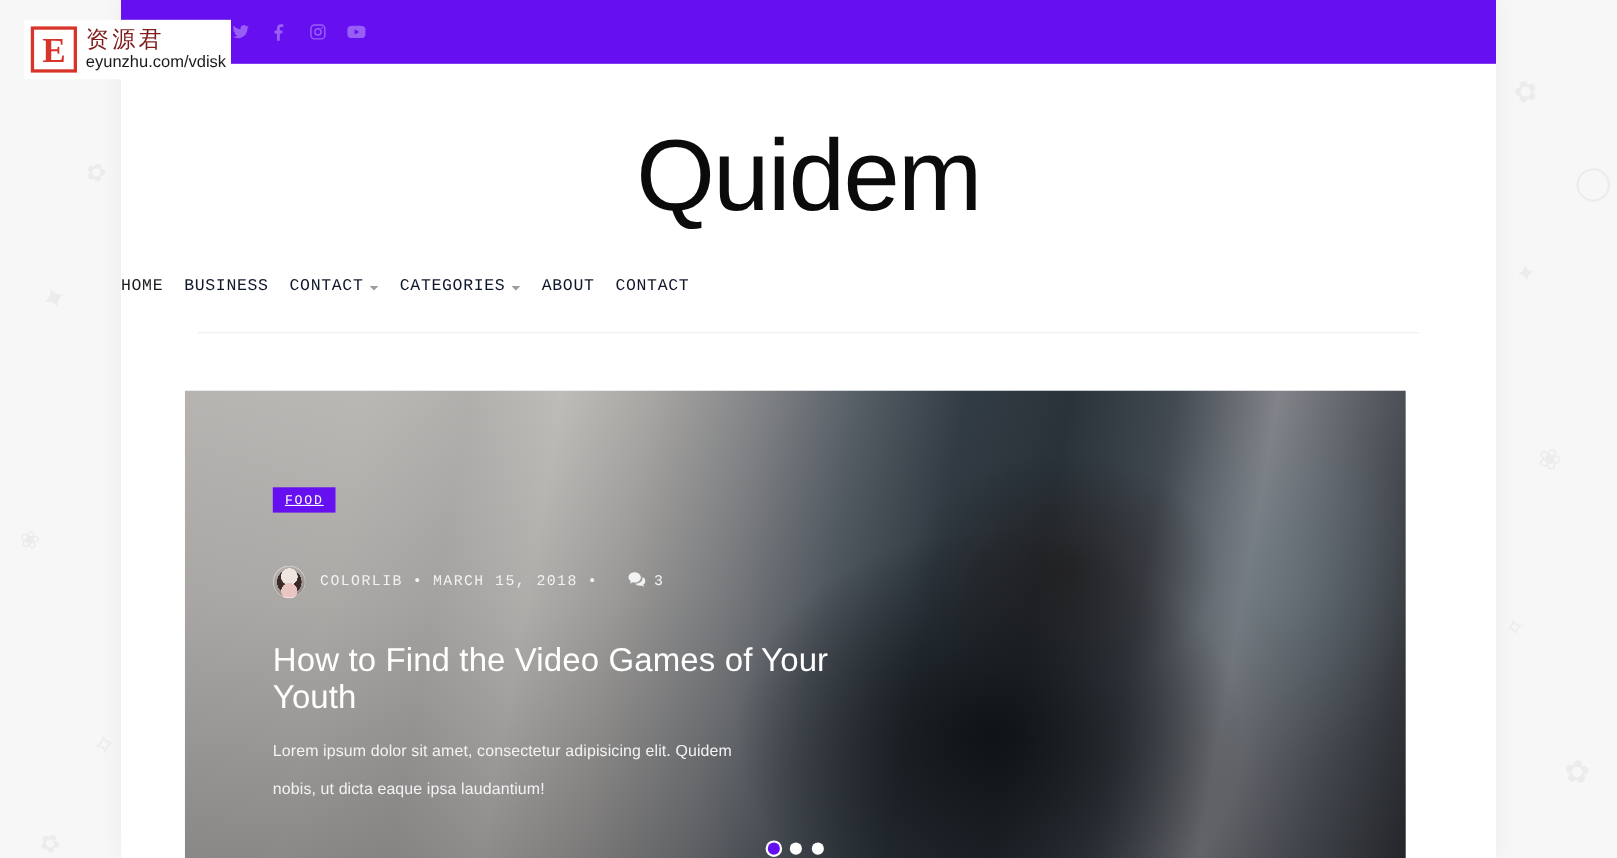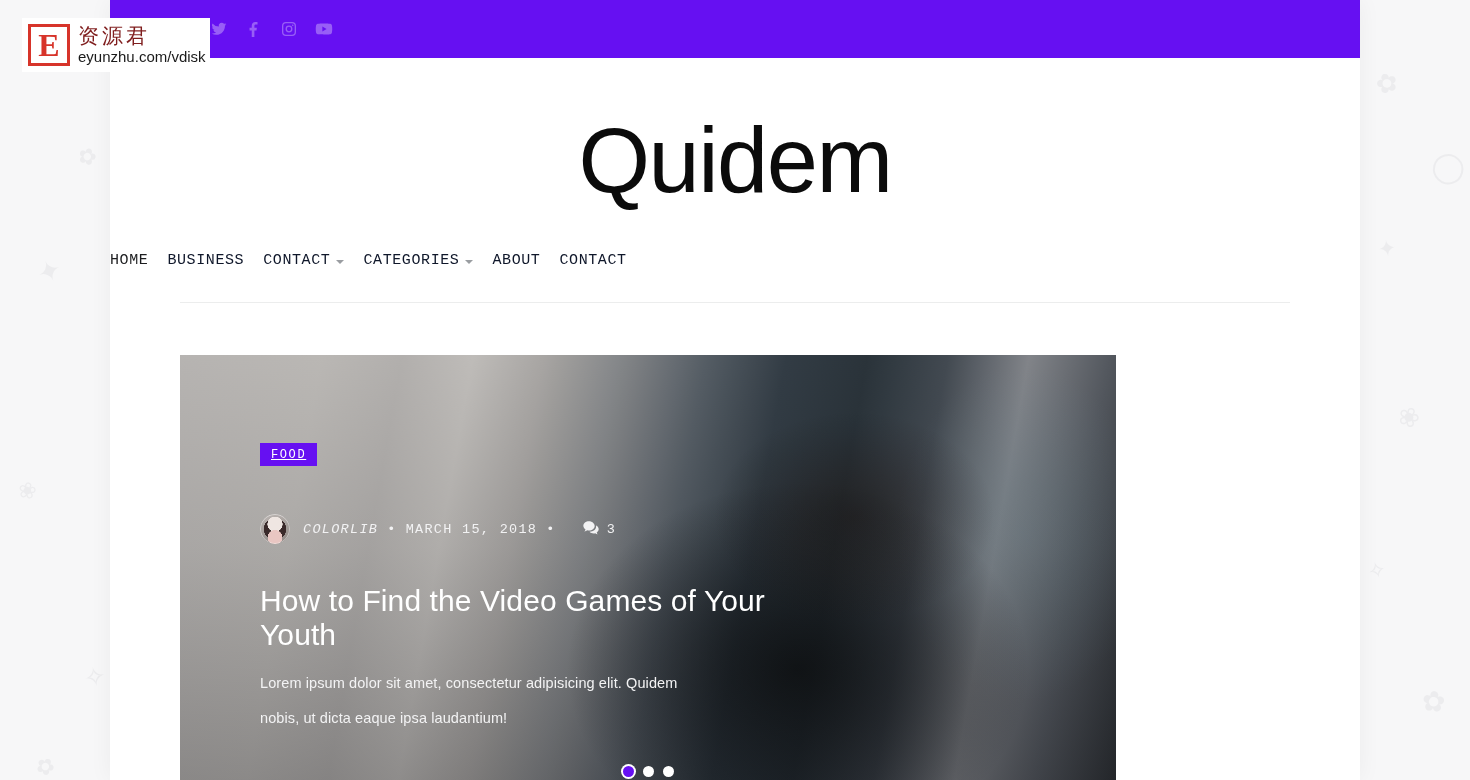--- a/index.html
+++ b/index.html
@@ -127,22 +127,22 @@
   }
   .nav-divider {
     position: absolute;
     left: 180px; top: 302px;
     width: 1110px; height: 1px;
     background: #eceded;
   }
   
   .hero {
     position: absolute;
-    left: 180px; top: 355px;
-    width: 936px; height: 425px;
+    left: 168px; top: 355px;
+    width: 1110px; height: 425px;
     overflow: hidden;
   }
   .hero-photo {
     position: absolute; inset: 0;
     background:
       radial-gradient(ellipse 200px 150px at 72% 38%, rgba(30,22,18,.55), rgba(30,22,18,0) 70%),
       radial-gradient(ellipse 320px 260px at 66% 74%, rgba(12,16,18,.88), rgba(12,16,18,0) 72%),
       radial-gradient(ellipse 180px 240px at 90% 42%, rgba(120,150,165,.35), rgba(0,0,0,0) 70%),
       linear-gradient(100deg,
         #c9c6c2 0%, #cdcac5 14%, #c4c1bd 22%, #d2cfca 29%,
@@ -337,21 +337,21 @@
 
   <section class="hero">
     <div class="hero-photo"></div>
     <div class="hero-shade"></div>
 
     <div class="hero-body">
       <a class="badge" href="#">FOOD</a>
 
       <div class="meta">
         <span class="avatar"></span>
-        <a href="#" style="color:inherit;text-decoration:none;font-style:italic;">COLORLIB</a>
+        <a href="#" style="color:inherit;text-decoration:none;">COLORLIB</a>
         <span class="dot">•</span>
         <span>MARCH 15, 2018</span>
         <span class="dot">•</span>
         <span class="comments">
           <span>
             <svg width="16" height="15" viewBox="0 0 24 22" fill="currentColor" aria-hidden="true">
               <path d="M9 1.5C4.3 1.5.5 4.6.5 8.4c0 2.2 1.3 4.2 3.3 5.5-.2 1-.8 2.2-1.8 3.2 1.7-.2 3.3-.9 4.4-1.8.8.2 1.7.3 2.6.3 4.7 0 8.5-3.1 8.5-6.9S13.7 1.5 9 1.5z"></path>
               <path d="M23.5 13.2c0-2.3-1.6-4.3-4-5.3.1.5.2 1 .2 1.6 0 4.3-4.3 7.8-9.6 7.8h-.4c1.4 1.6 3.8 2.6 6.5 2.6.8 0 1.5-.1 2.2-.3.9.8 2.3 1.4 3.7 1.5-.9-.8-1.4-1.8-1.5-2.7 1.7-1.1 2.9-2.8 2.9-4.6z"></path>
             </svg>
           </span>

